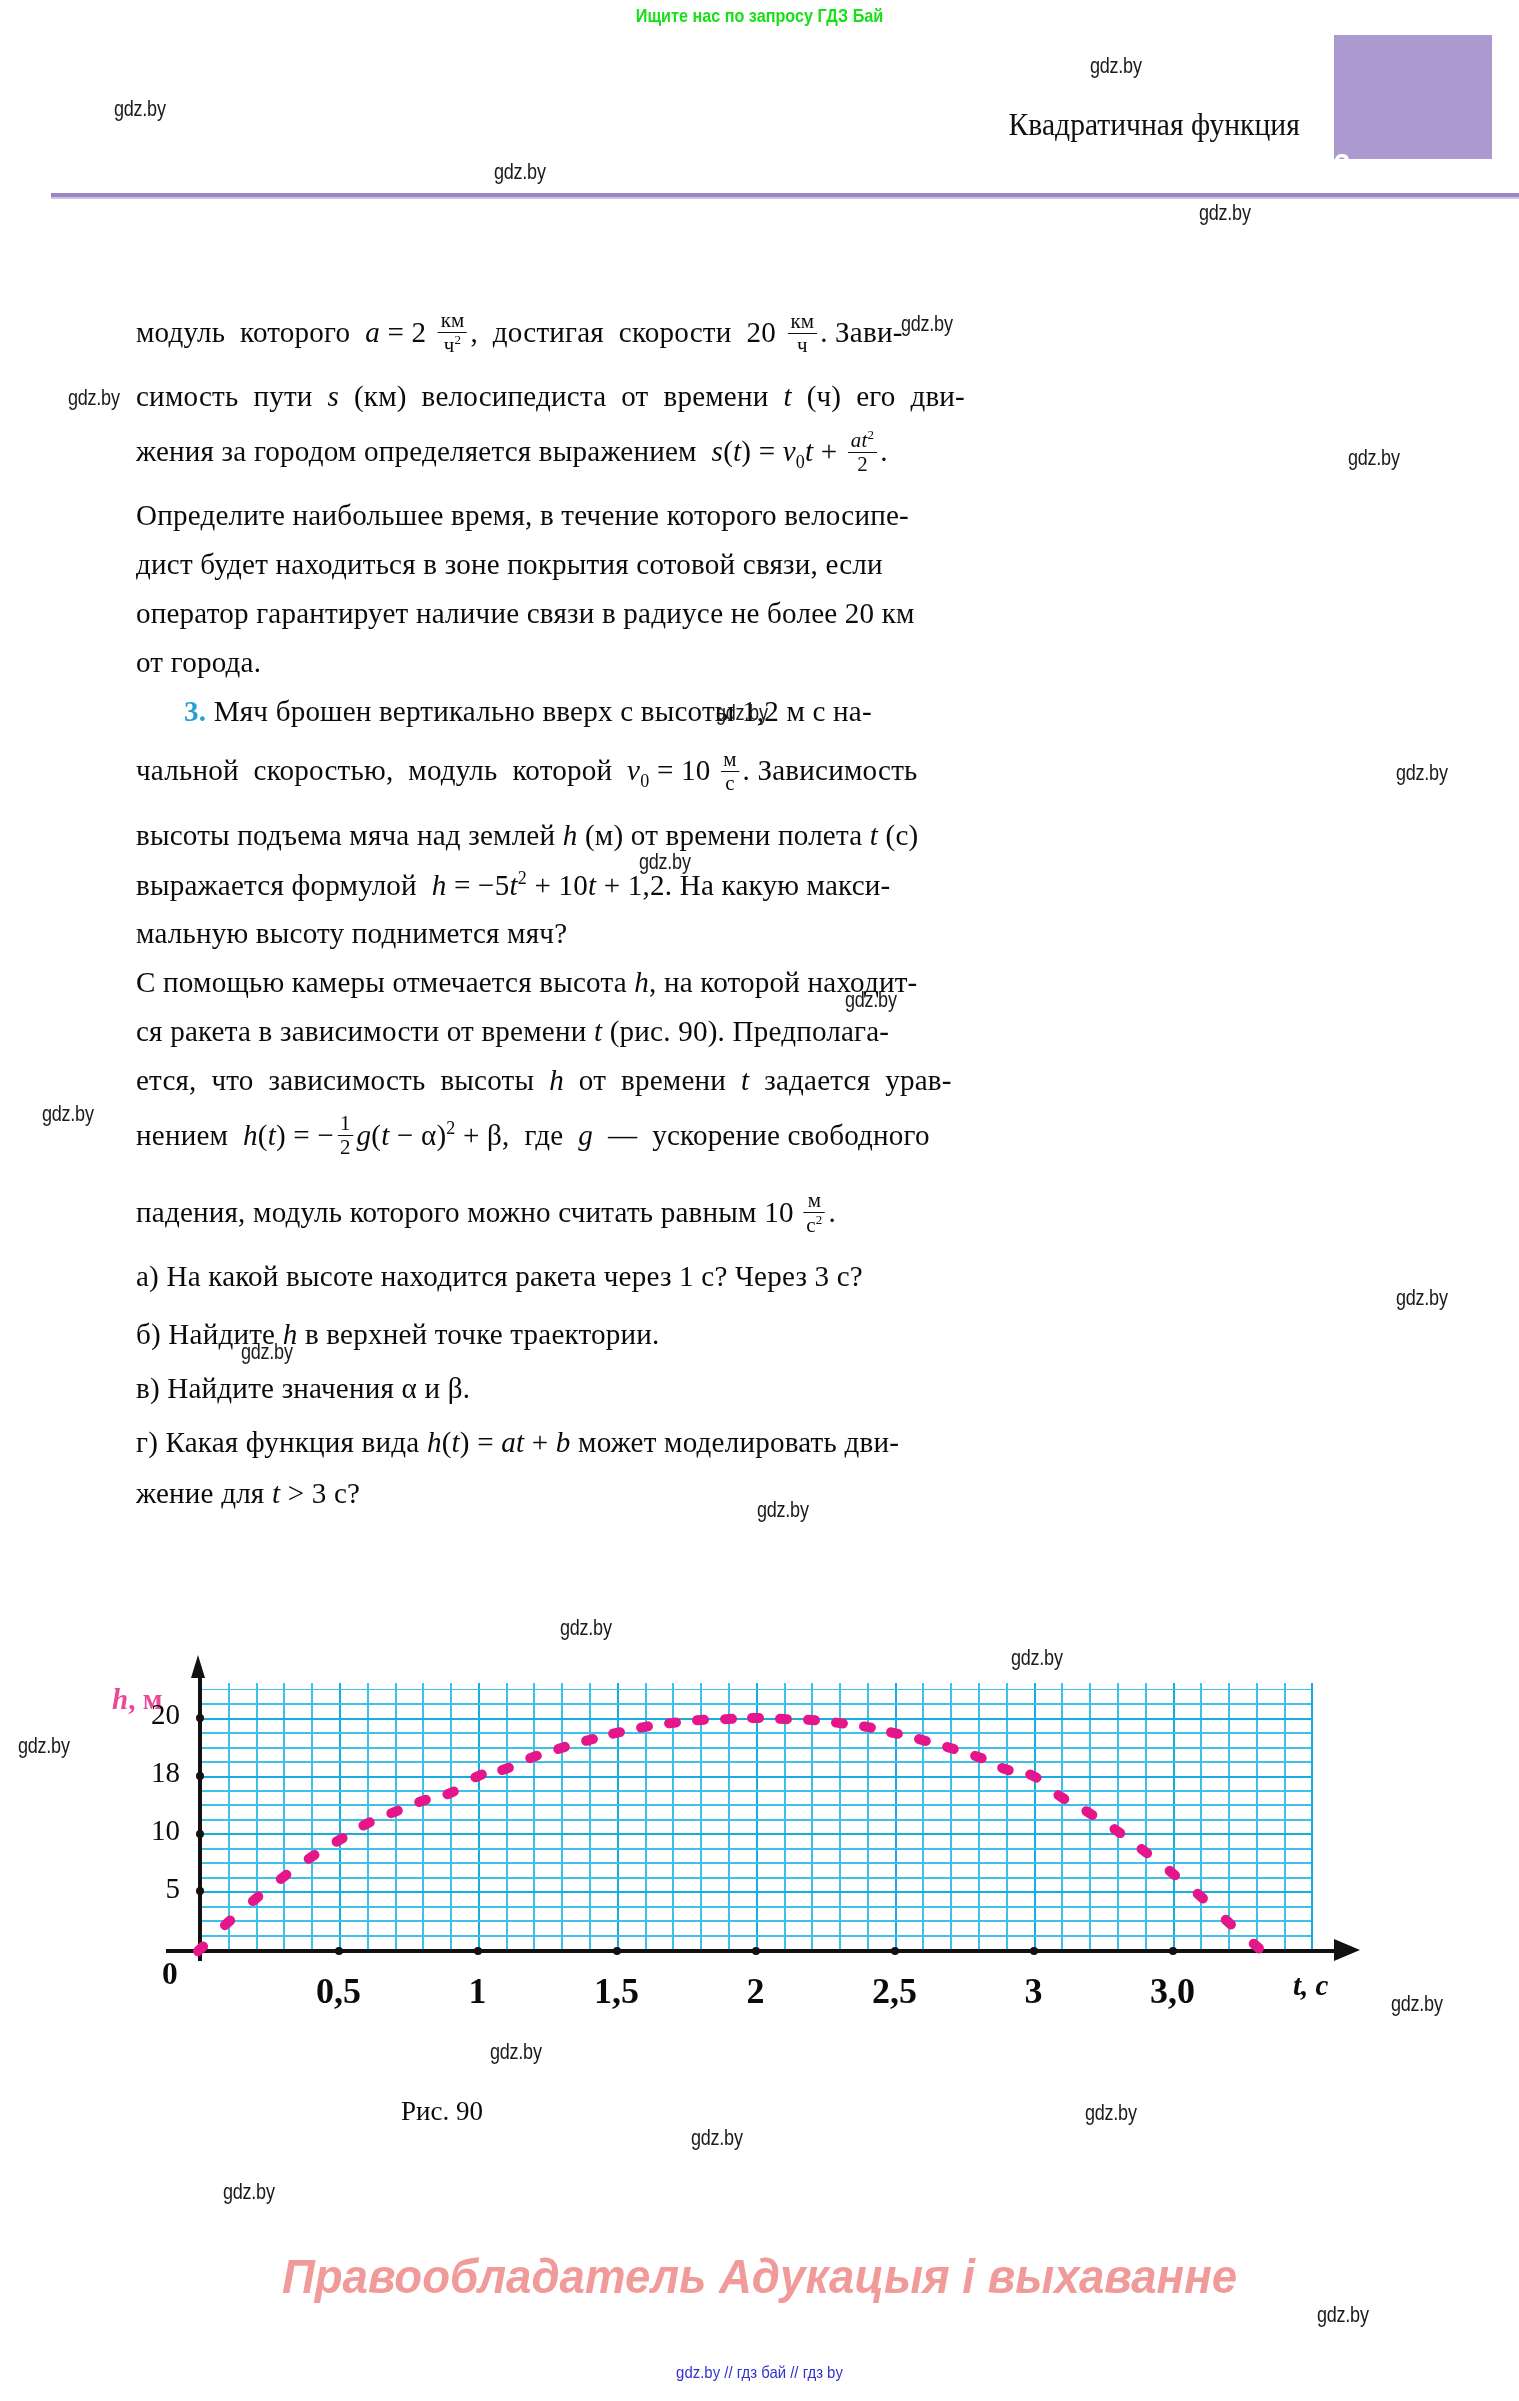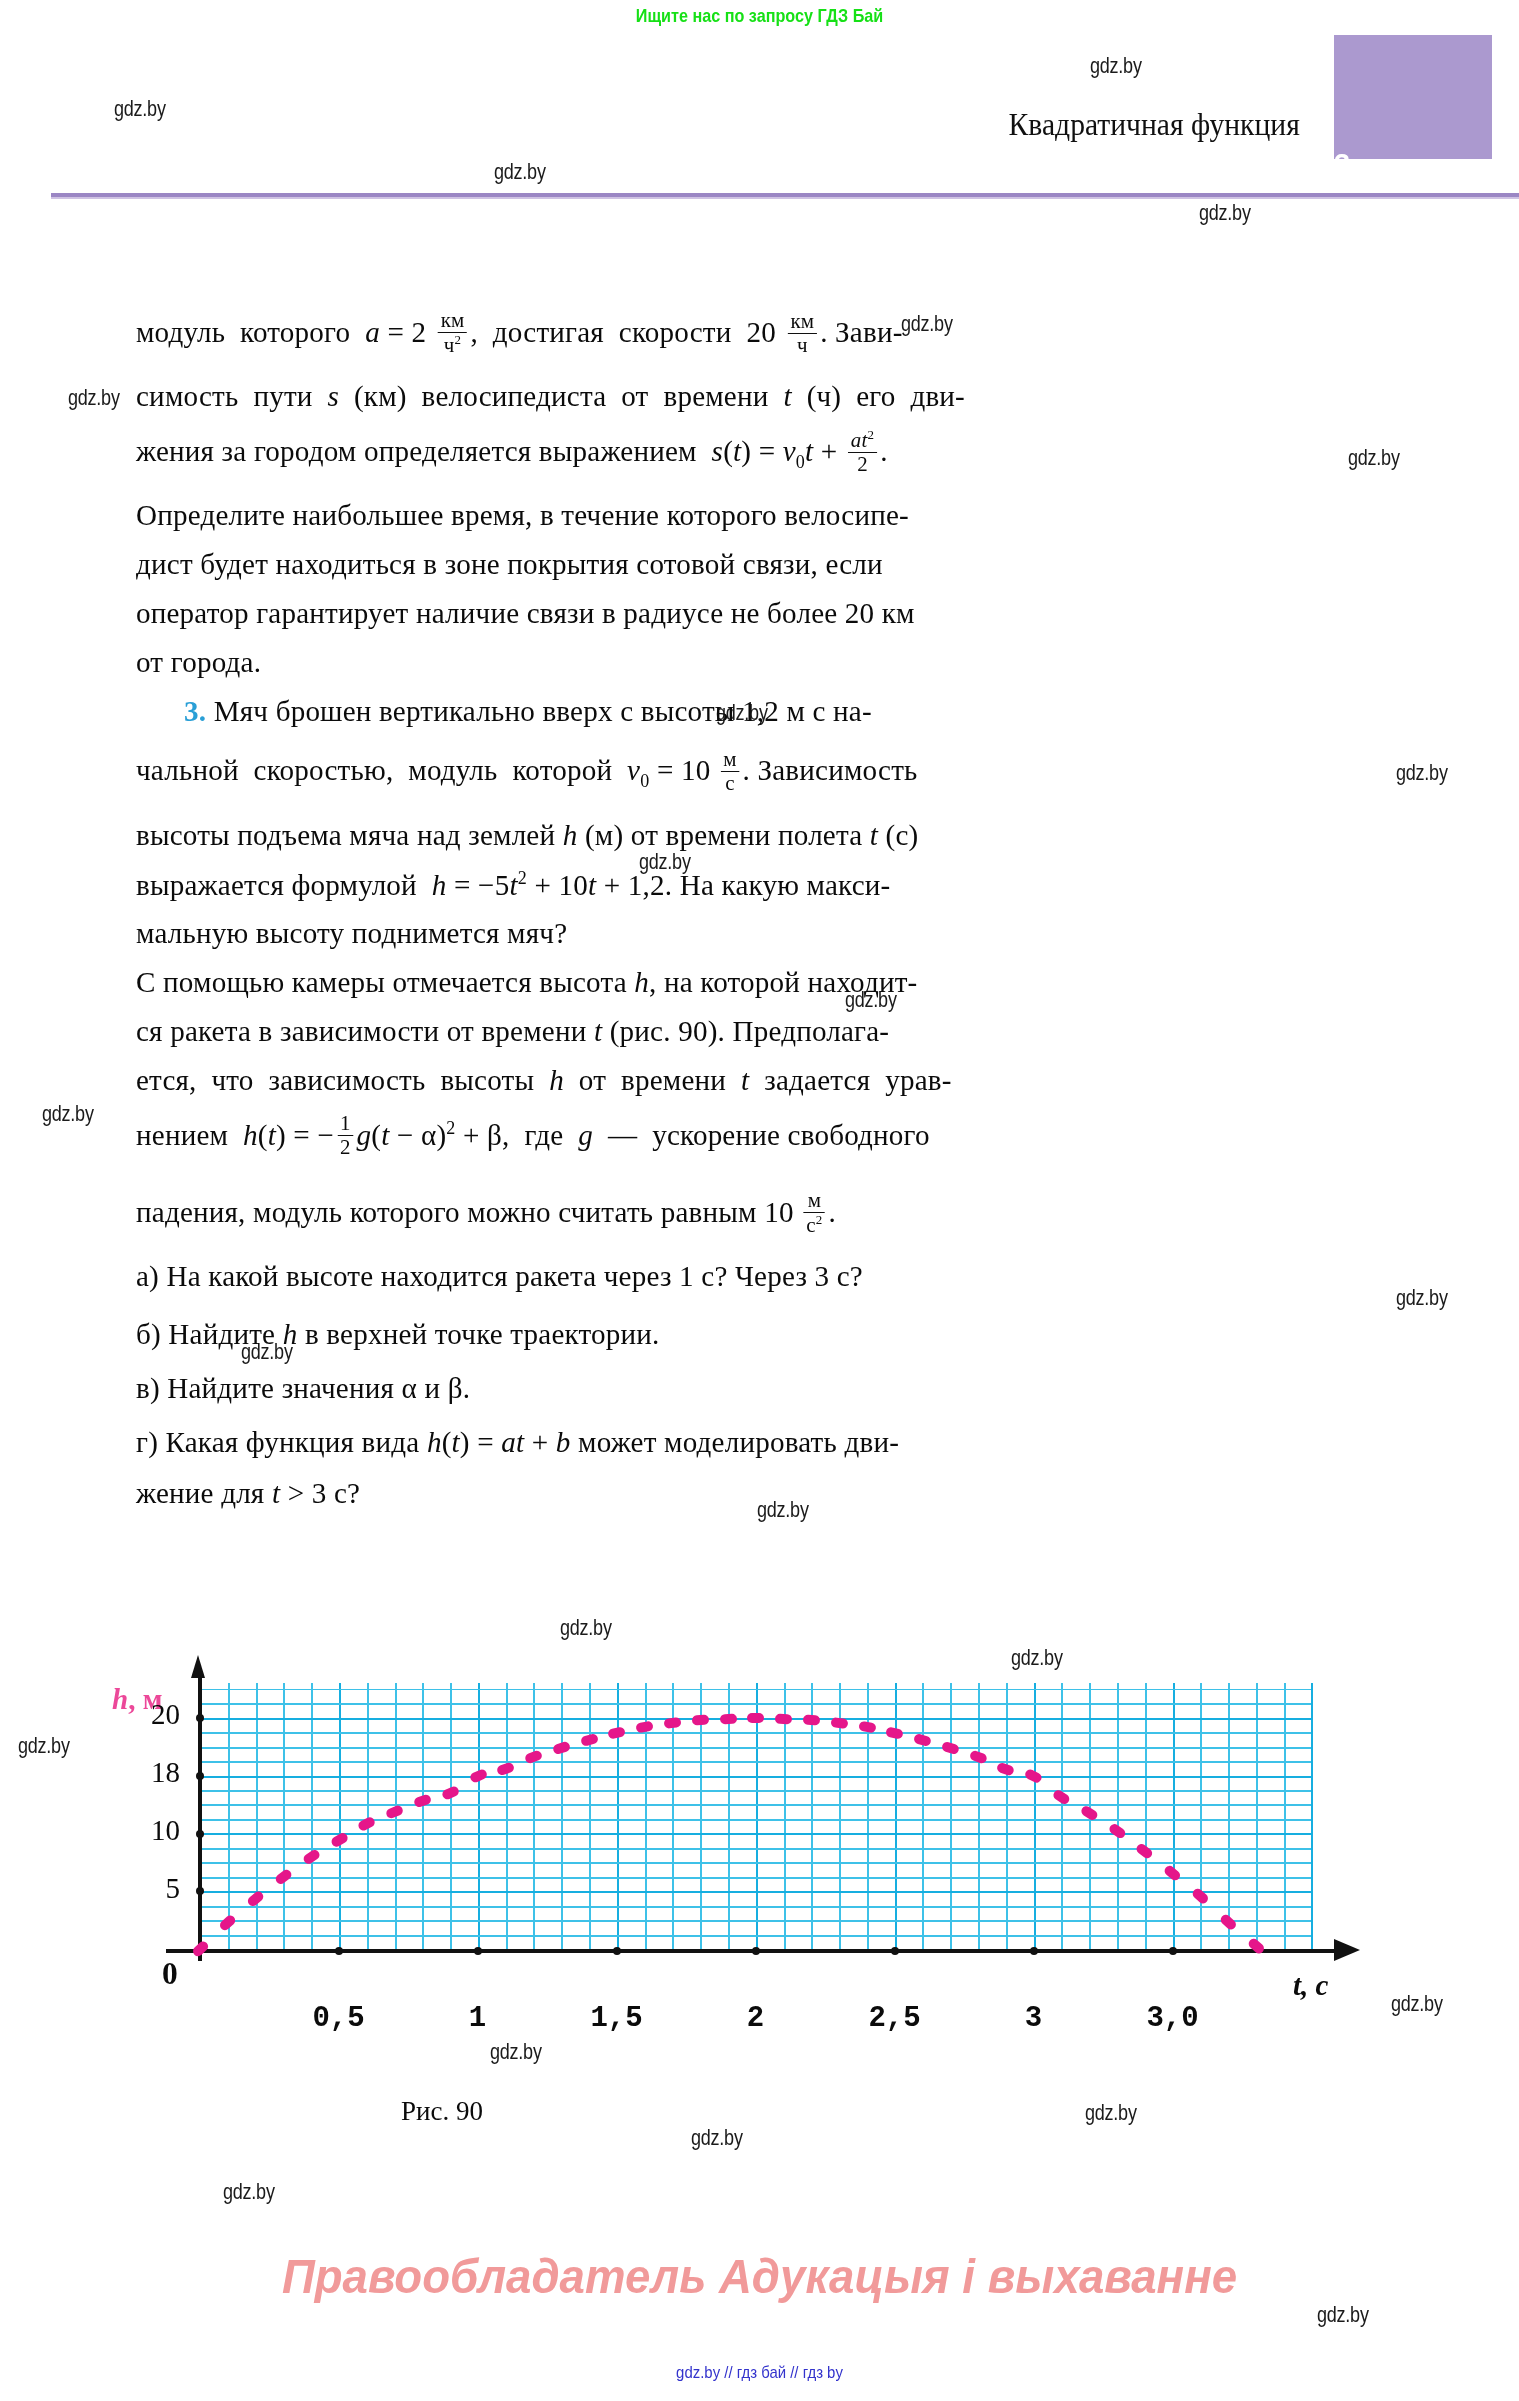--- a/index.html
+++ b/index.html
@@ -200,27 +200,26 @@
     position: absolute;
     font-family: "Liberation Serif", serif;
     font-size: 29px;
     font-weight: normal;
     color: #0b0b0b;
     text-align: right;
     width: 61px;
   }
   .xtick-lbl {
     position: absolute;
-    font-family: Liberation Mono, monospace;
-    font-size: 29px;
+    font-family: Liberation Serif, serif;
+    font-size: 36px;
     font-weight: bold;
     color: #0b0b0b;
     text-align: center;
     width: 79px;
-    margin-top: 32px;
   }
   .axis-dot {
     position: absolute;
     width: 7.9px; height: 7.9px;
     border-radius: 50%;
     background: #111;
   }
   .ylabel {
     position: absolute;
     left: 112px;

